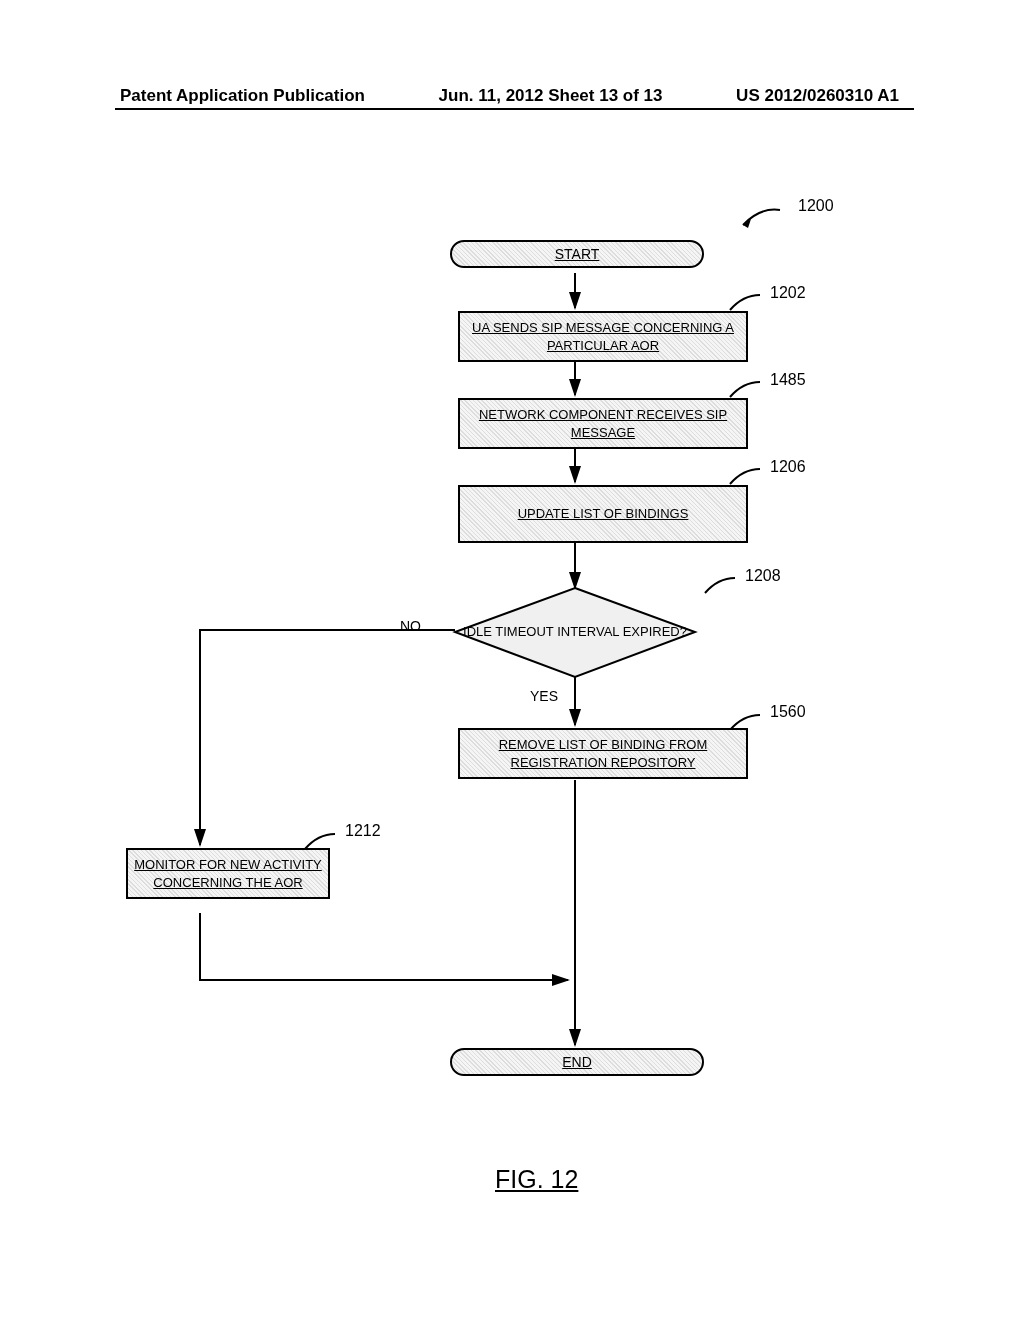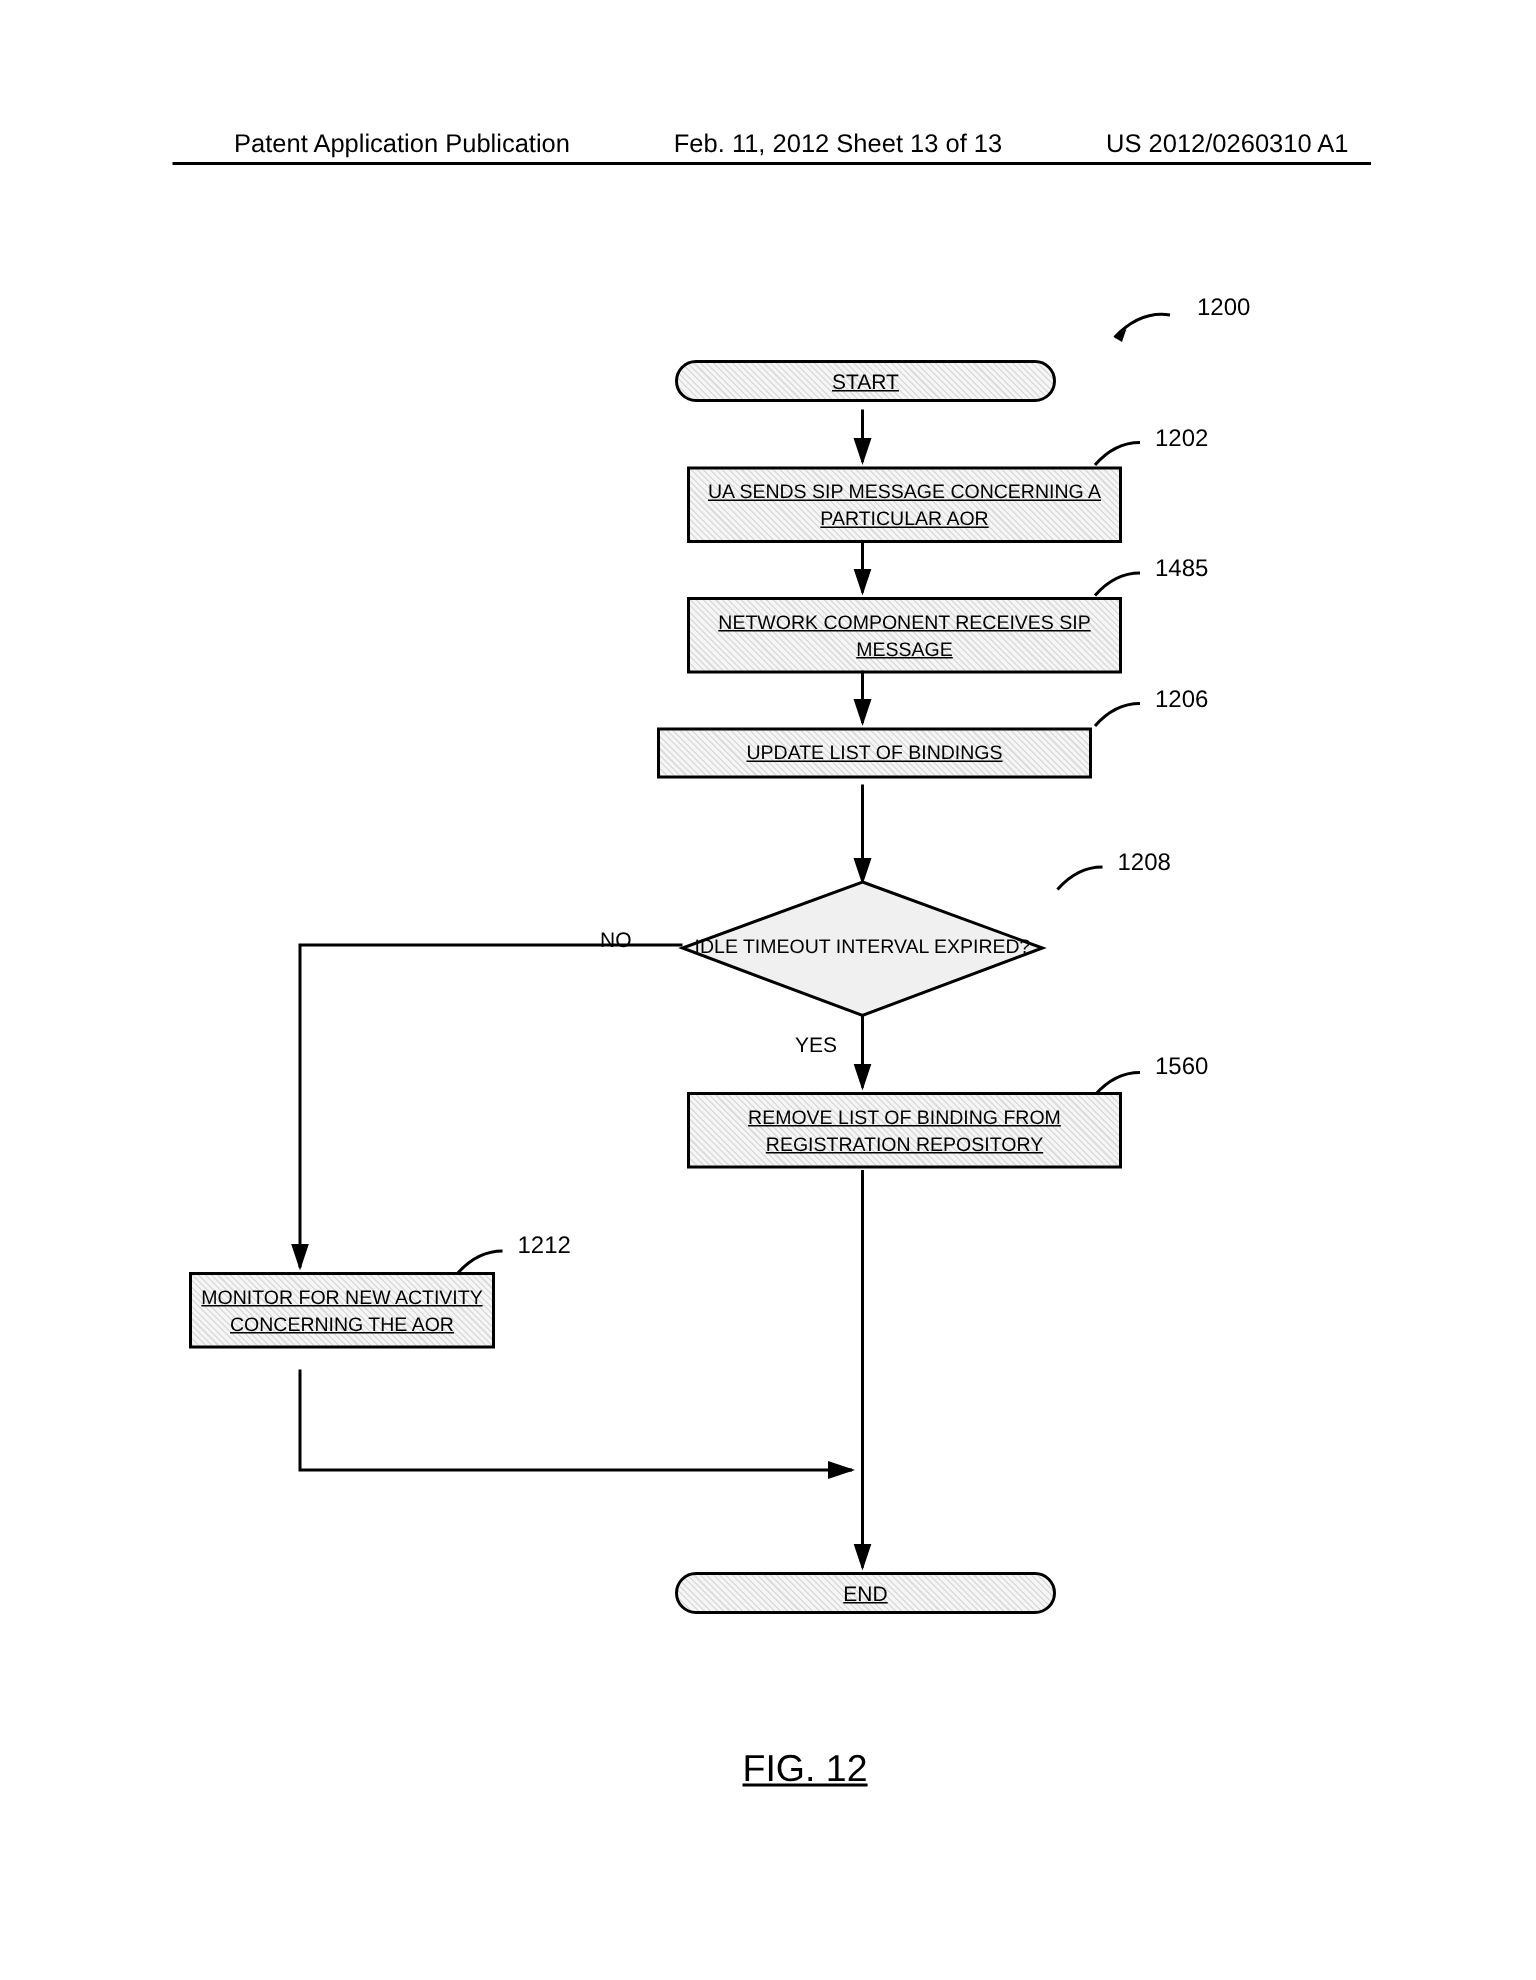--- a/index.html
+++ b/index.html
@@ -13,22 +13,21 @@
     }
     .header {
       position: absolute;
       top: 86px;
       left: 0;
       right: 0;
       display: flex;
       justify-content: space-between;
       padding: 0 125px 0 120px;
       font-size: 17px;
-      font-weight: normal;
-      margin-left: 36px;
+      font-weight: bold;
     }
     .header-rule {
       position: absolute;
       top: 108px;
       left: 115px;
       right: 110px;
       border-top: 2px solid #000;
     }
     .diagram {
       position: absolute;
@@ -99,21 +98,21 @@
     .leader {
       position: absolute;
       pointer-events: none;
     }
   </style>
 </head>
 <body>
 
 <div class="header">
   <span>Patent Application Publication</span>
-  <span>Feb. 11, 2012  Sheet 13 of 13</span>
+  <span>Jun. 11, 2012  Sheet 13 of 13</span>
   <span>US 2012/0260310 A1</span>
 </div>
 <div class="header-rule"></div>
 
 <div class="diagram">
 
   <svg class="connector">
     <defs>
       <marker id="arrow" markerWidth="10" markerHeight="10" refX="8" refY="3" orient="auto" markerUnits="strokeWidth">
         <path d="M0,0 L0,6 L9,3 z" fill="#000"></path>
@@ -160,21 +159,21 @@
   </svg>
   <div class="ref-label" style="left:770px; top:191px">1485</div>
   <div class="process hatched" style="left:432px; top:218px; width:278px">
     <span>NETWORK COMPONENT RECEIVES SIP MESSAGE</span>
   </div>
 
   <svg class="leader" style="left:725px; top:279px" width="50" height="30">
     <path d="M35,10 Q18,10 5,25" fill="none" stroke="#000" stroke-width="2"></path>
   </svg>
   <div class="ref-label" style="left:770px; top:278px">1206</div>
-  <div class="process hatched" style="left:412px; top:305px; width:278px; padding:6px 4px">
+  <div class="process hatched" style="left:432px; top:305px; width:278px; padding:18px 4px">
     <span>UPDATE LIST OF BINDINGS</span>
   </div>
 
   <svg class="leader" style="left:700px; top:388px" width="50" height="30">
     <path d="M35,10 Q18,10 5,25" fill="none" stroke="#000" stroke-width="2"></path>
   </svg>
   <div class="ref-label" style="left:745px; top:387px">1208</div>
 
   <svg style="position:absolute; left:452px; top:405px" width="246" height="95">
     <polygon points="123,3 243,47 123,92 3,47" fill="#f0f0f0" stroke="#000" stroke-width="2"></polygon>

